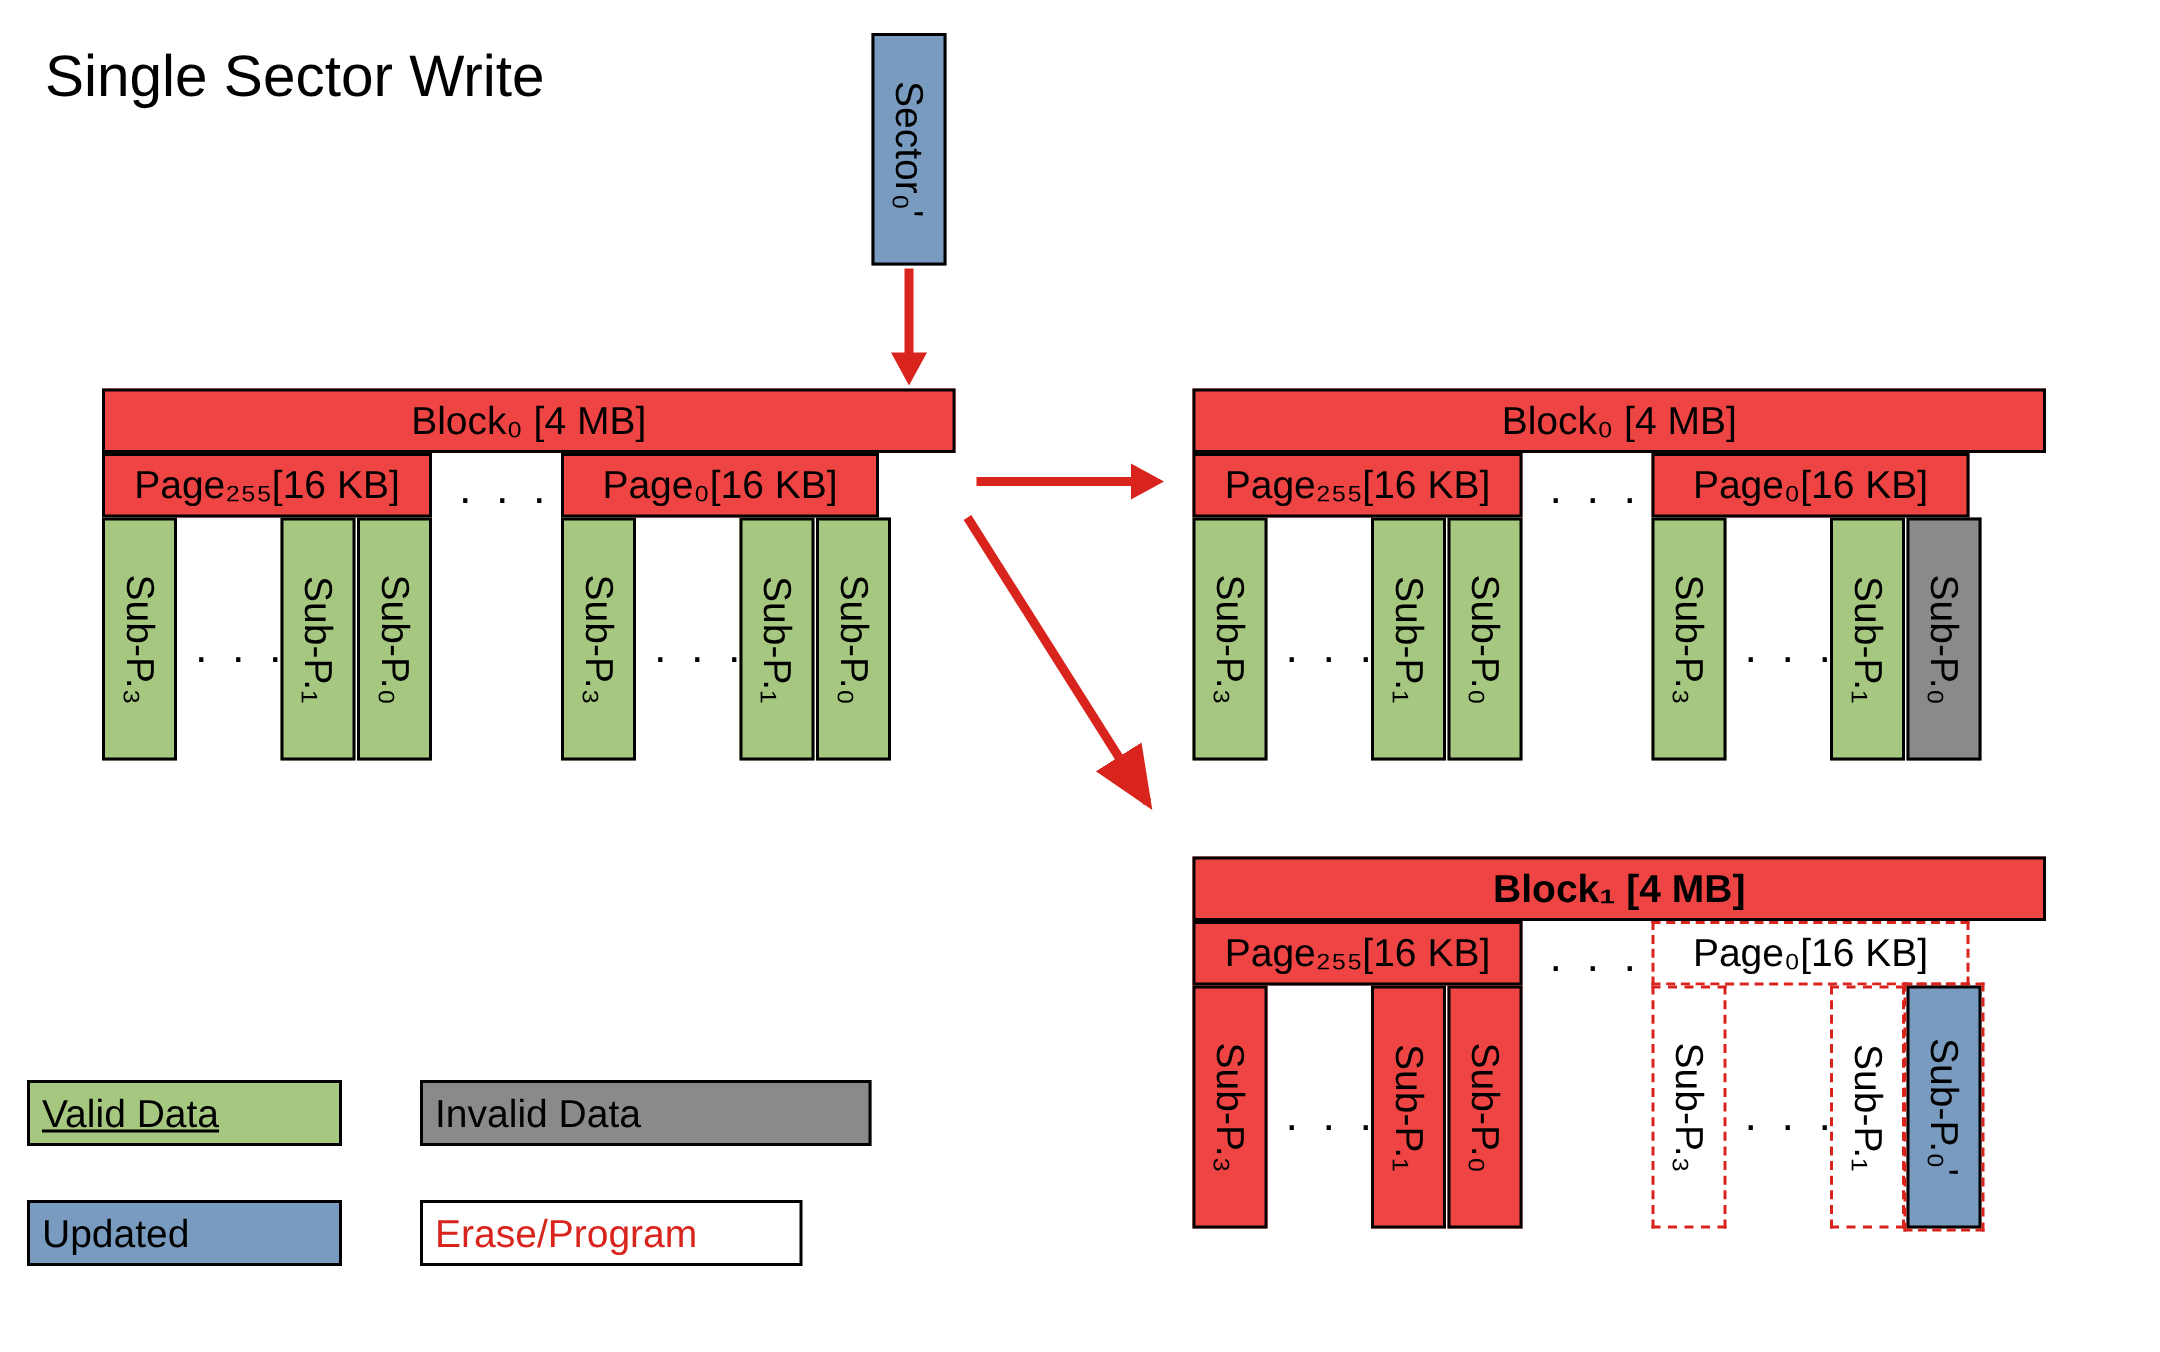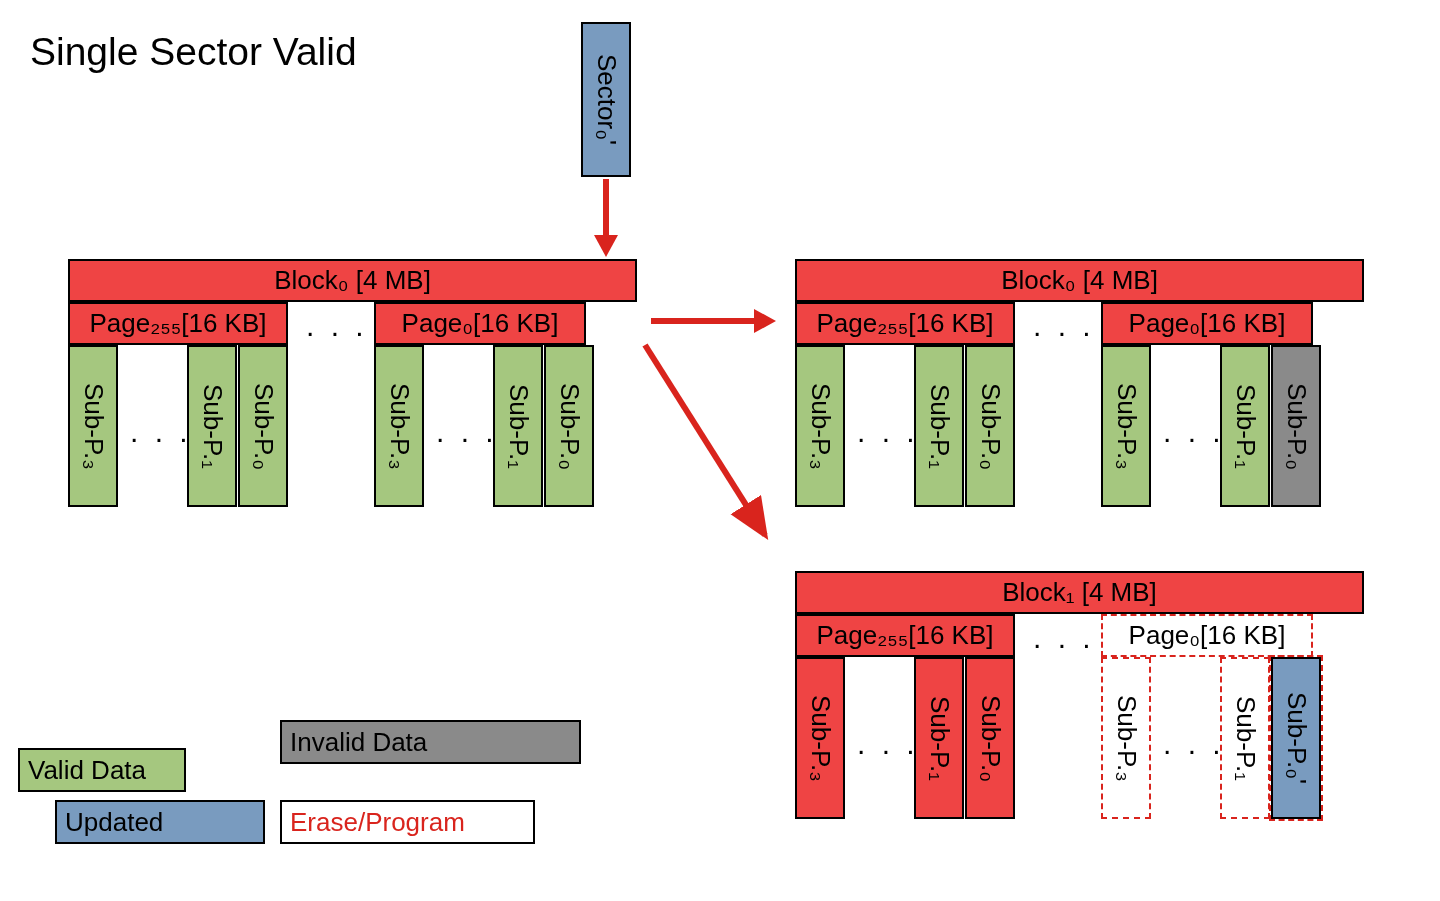--- a/index.html
+++ b/index.html
@@ -66,21 +66,21 @@
     border: 2px solid #000;
     display: flex;
     align-items: center;
     padding-left: 8px;
     font-size: 26px;
   }
 </style>
 </head>
 <body>
 
-<div class="title" style="left:30px; top:30px;">Single Sector Valid</div>
+<div class="title" style="left:30px; top:30px;">Single Sector Write</div>
 
 <div class="box blue" style="left:581px; top:22px; width:50px; height:155px;">
   <span class="vtext">Sector₀'</span>
 </div>
 
 <div class="arrow-line" style="left:603px; top:179px; width:6px; height:58px;"></div>
 <div class="arrow-head-down" style="left:594px; top:235px;"></div>
 
 <div class="box" style="left:68px; top:259px; width:569px; height:43px;">Block₀ [4 MB]</div>
 
@@ -142,21 +142,21 @@
     <span class="vtext">Sub-P.₃</span>
   </div>
 <div class="ellipsis" style="left:1163px; top:415px;">. . .</div>
 <div class="box green" style="left:1220px; top:345px; width:50px; height:162px;">
     <span class="vtext">Sub-P.₁</span>
   </div>
 <div class="box gray" style="left:1271px; top:345px; width:50px; height:162px;">
     <span class="vtext">Sub-P.₀</span>
   </div>
 
-<div class="box" style="left:795px; top:571px; width:569px; height:43px;">Block₁ [4 MB]</div>
+<div class="box" style="left:795px; top:571px; width:569px; height:43px;font-weight:bold;">Block₁ [4 MB]</div>
 <div class="box" style="left:795px; top:614px; width:220px; height:43px;">Page₂₅₅[16 KB]</div>
 <div class="ellipsis" style="left:1033px; top:621px;">. . .</div>
 <div class="box dashed-red-only" style="left:1101px; top:614px; width:212px; height:43px; background:#fff;">Page₀[16 KB]</div>
 
 <div class="box" style="left:795px; top:657px; width:50px; height:162px;">
     <span class="vtext">Sub-P.₃</span>
   </div>
 <div class="ellipsis" style="left:857px; top:727px;">. . .</div>
 <div class="box" style="left:914px; top:657px; width:50px; height:162px;">
     <span class="vtext">Sub-P.₁</span>
@@ -171,16 +171,16 @@
 <div class="ellipsis" style="left:1163px; top:727px;">. . .</div>
 <div class="box dashed-red-only" style="left:1220px; top:657px; width:50px; height:162px; background:#fff;">
     <span class="vtext">Sub-P.₁</span>
   </div>
 <div class="box blue" style="left:1271px; top:657px; width:50px; height:162px;">
     <span class="vtext">Sub-P.₀'</span>
   </div>
 
 <div class="dashed-red" style="position:absolute; left:1269px; top:655px; width:54px; height:166px;"></div>
 
-<div class="legend-box green" style="left:18px;  top:748px; width:168px; height:44px;">Valid Data</div>
+<div class="legend-box green" style="left:18px;  top:720px; width:210px; height:44px;text-decoration:underline;">Valid Data</div>
 <div class="legend-box gray" style="left:280px; top:720px; width:301px; height:44px;">Invalid Data</div>
-<div class="legend-box blue" style="left:18px;  top:800px; width:210px; height:44px;margin-left:37px;">Updated</div>
+<div class="legend-box blue" style="left:18px;  top:800px; width:210px; height:44px;">Updated</div>
 <div class="legend-box dashed-red-only" style="left:280px; top:800px; width:255px; height:44px; background:#fff; color:#d9241d;text-align:center;">Erase/Program</div>
 
 </body></html>

